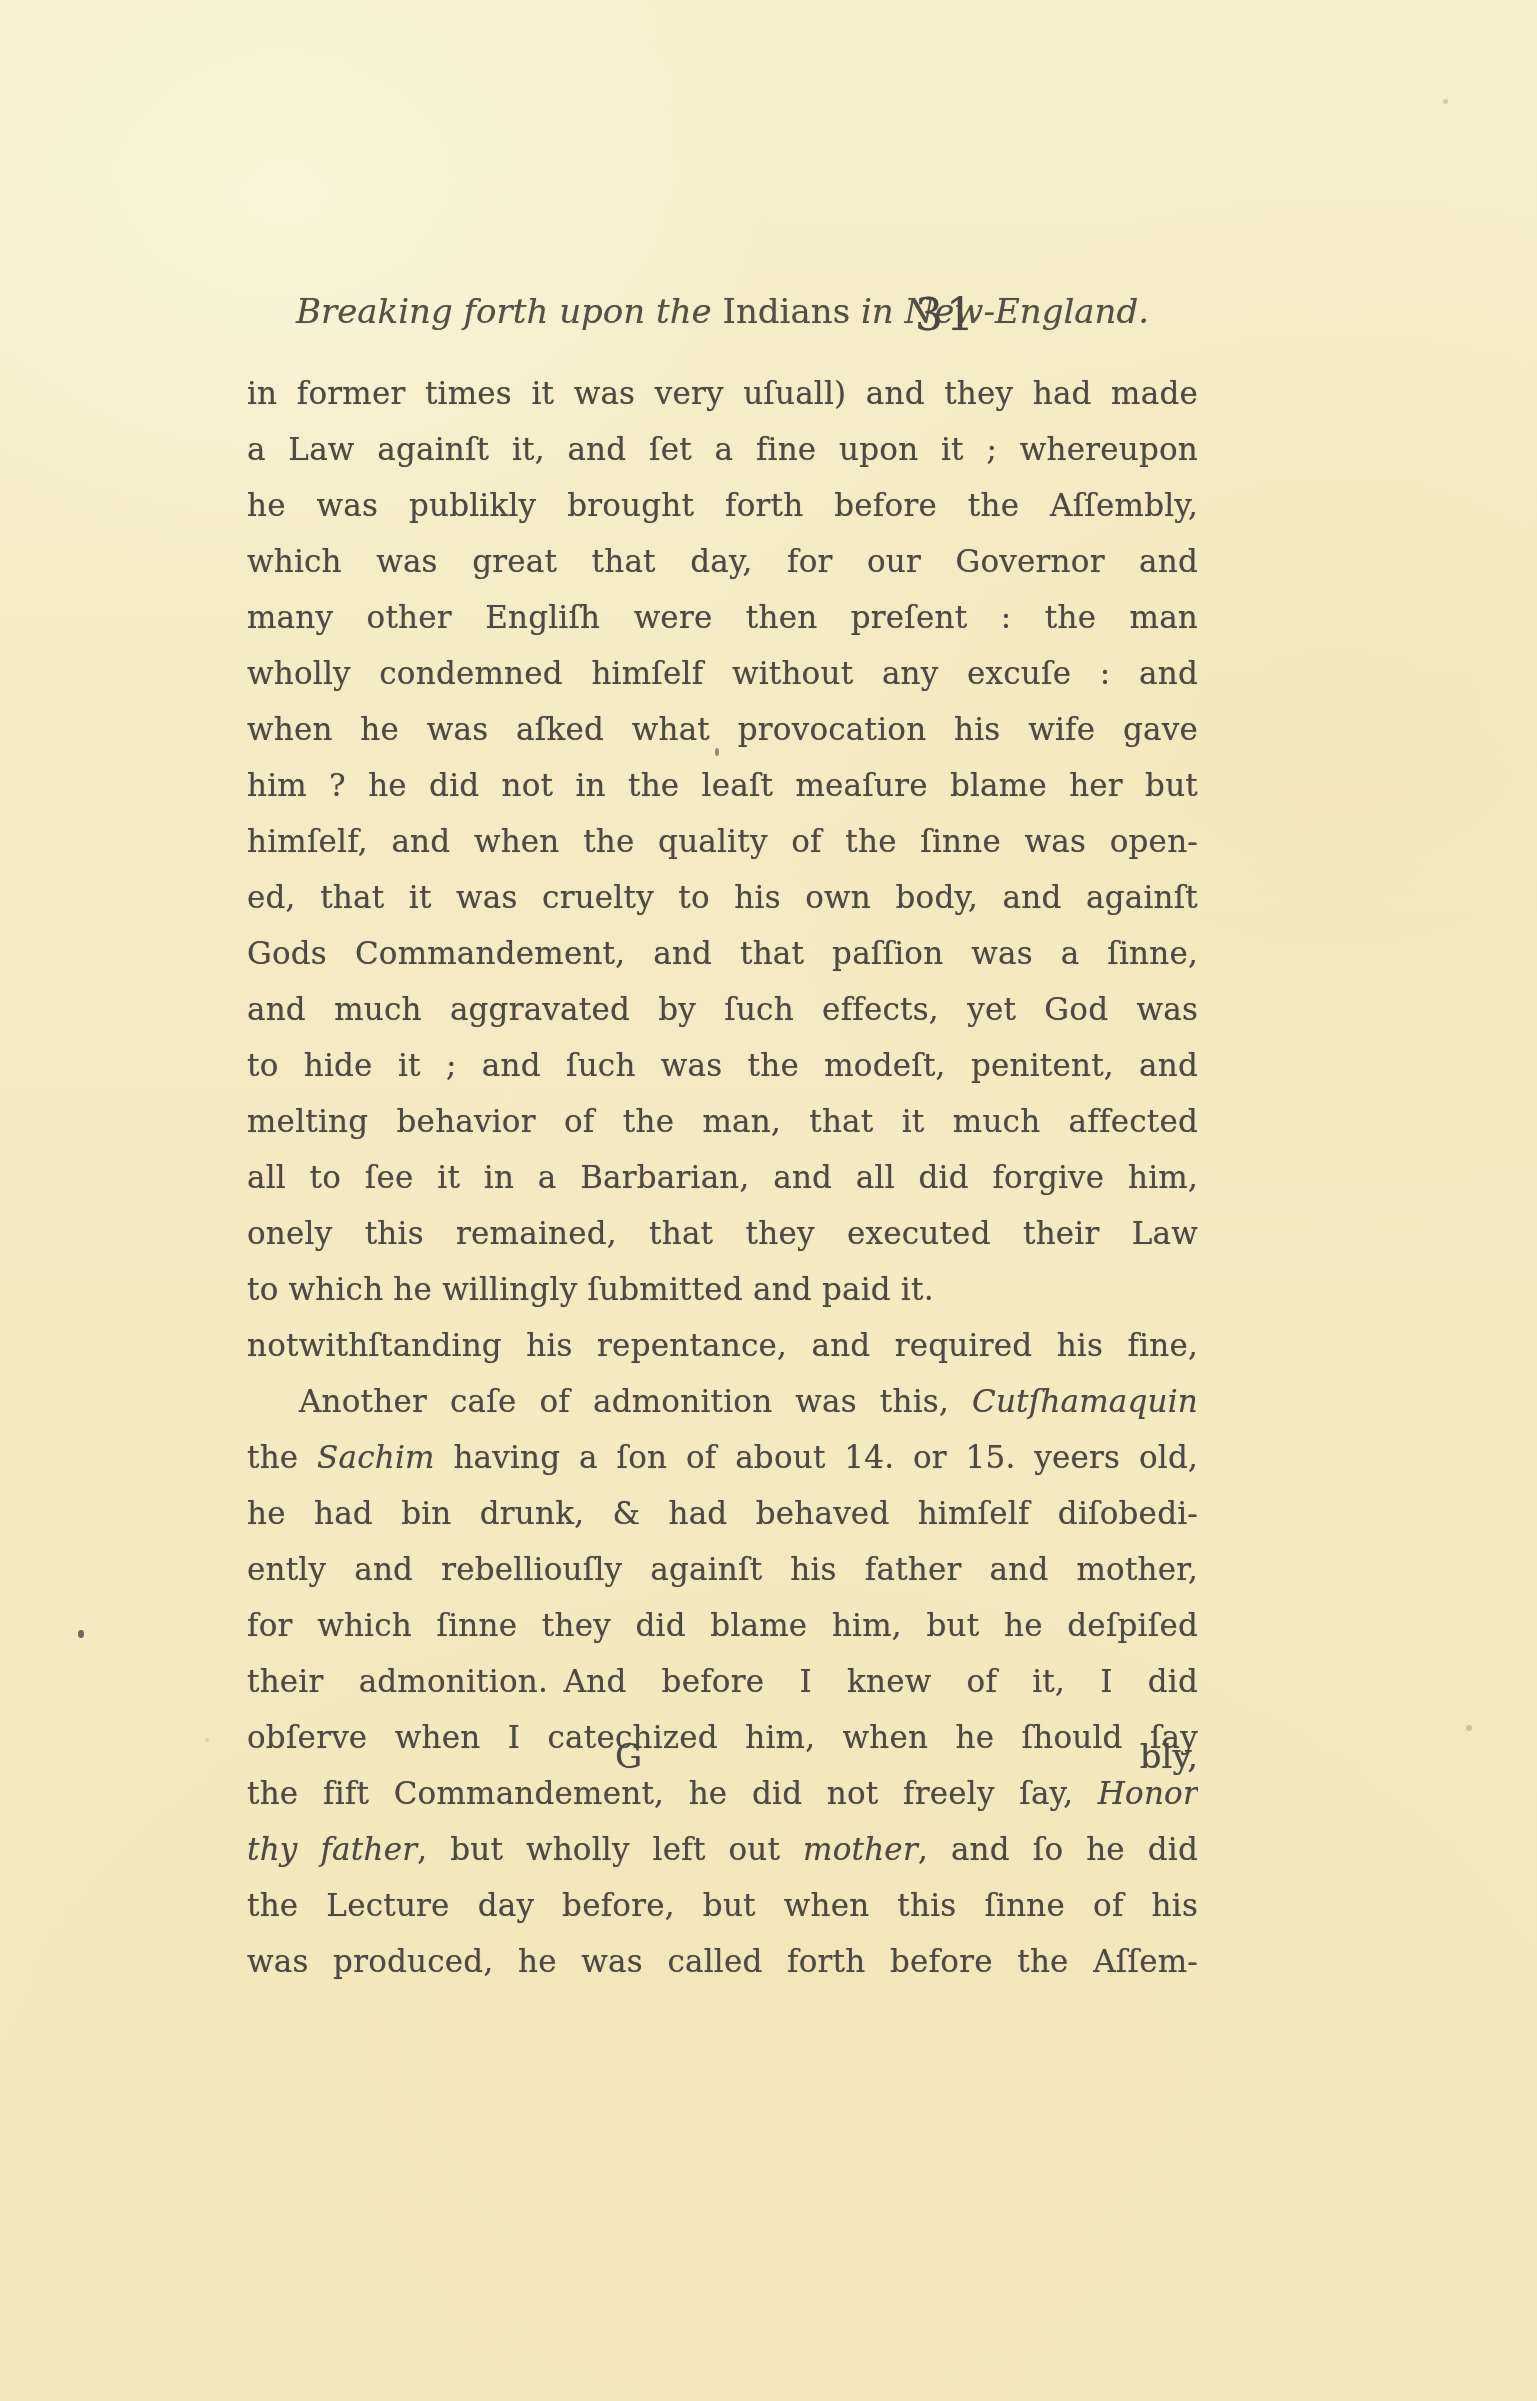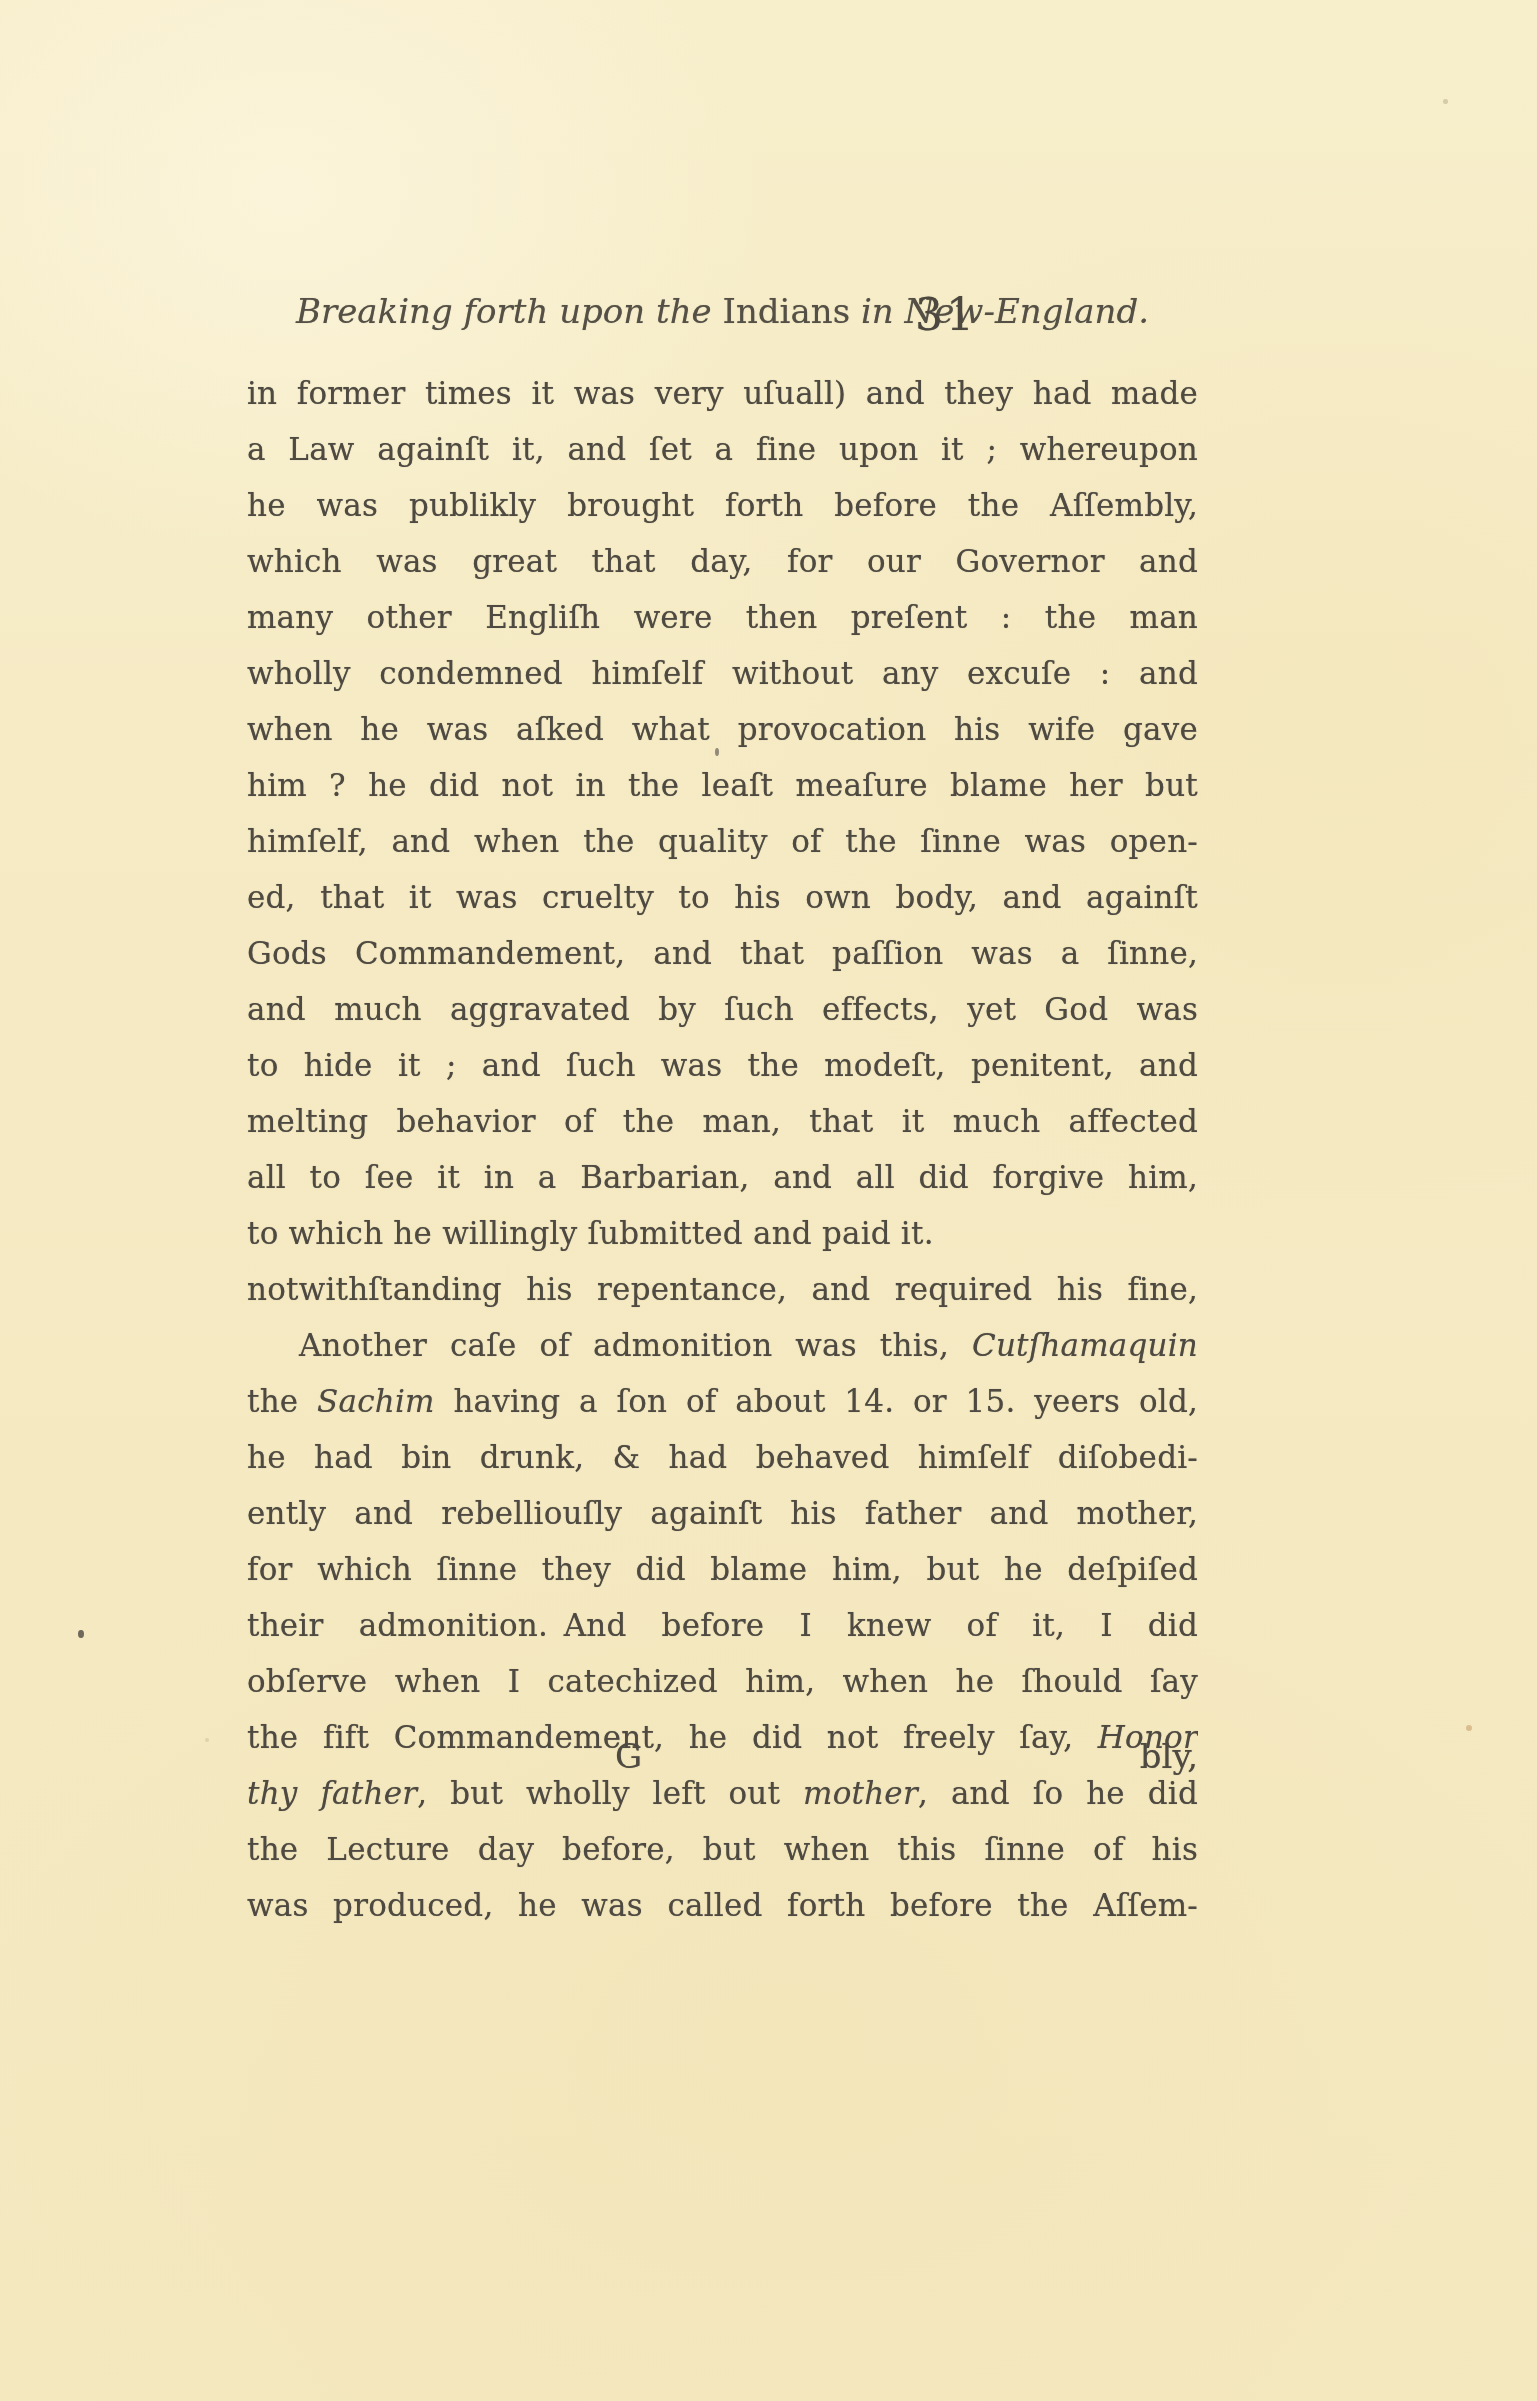--- a/index.html
+++ b/index.html
@@ -91,20 +91,21 @@
       <div class="line just"><span>wholly condemned himſelf without any excuſe : and</span></div>
       <div class="line just"><span>when he was aſked what provocation his wife gave</span></div>
       <div class="line just"><span>him ? he did not in the leaſt meaſure blame her but</span></div>
       <div class="line just"><span>himſelf, and when the quality of the ſinne was open-</span></div>
       <div class="line just"><span>ed, that it was cruelty to his own body, and againſt</span></div>
       <div class="line just"><span>Gods Commandement, and that paſſion was a ſinne,</span></div>
       <div class="line just"><span>and much aggravated by ſuch effects, yet God was</span></div>
       <div class="line just"><span>to hide it ; and ſuch was the modeſt, penitent, and</span></div>
       <div class="line just"><span>melting behavior of the man, that it much affected</span></div>
       <div class="line just"><span>all to ſee it in a Barbarian, and all did forgive him,</span></div>
+      <div class="line just"><span>onely this remained, that they executed their Law</span></div>
       <div class="line"><span>to which he willingly ſubmitted and paid it.</span></div>
       <div class="line just"><span>notwithſtanding his repentance, and required his fine,</span></div>
       <div class="line just indent"><span>Another caſe of admonition was this, </span><span class="it">Cutſhamaquin</span></div>
       <div class="line just"><span>the </span><span class="it">Sachim</span><span> having a ſon of about 14. or 15. yeers old,</span></div>
       <div class="line just"><span>he had bin drunk, &amp; had behaved himſelf diſobedi-</span></div>
       <div class="line just"><span>ently and rebelliouſly againſt his father and mother,</span></div>
       <div class="line just"><span>for which ſinne they did blame him, but he deſpiſed</span></div>
       <div class="line just"><span>their admonition. And before I knew of it, I did</span></div>
       <div class="line just"><span>obſerve when I catechized him, when he ſhould ſay</span></div>
       <div class="line just"><span>the fift Commandement, he did not freely ſay, </span><span class="it">Honor</span></div>

